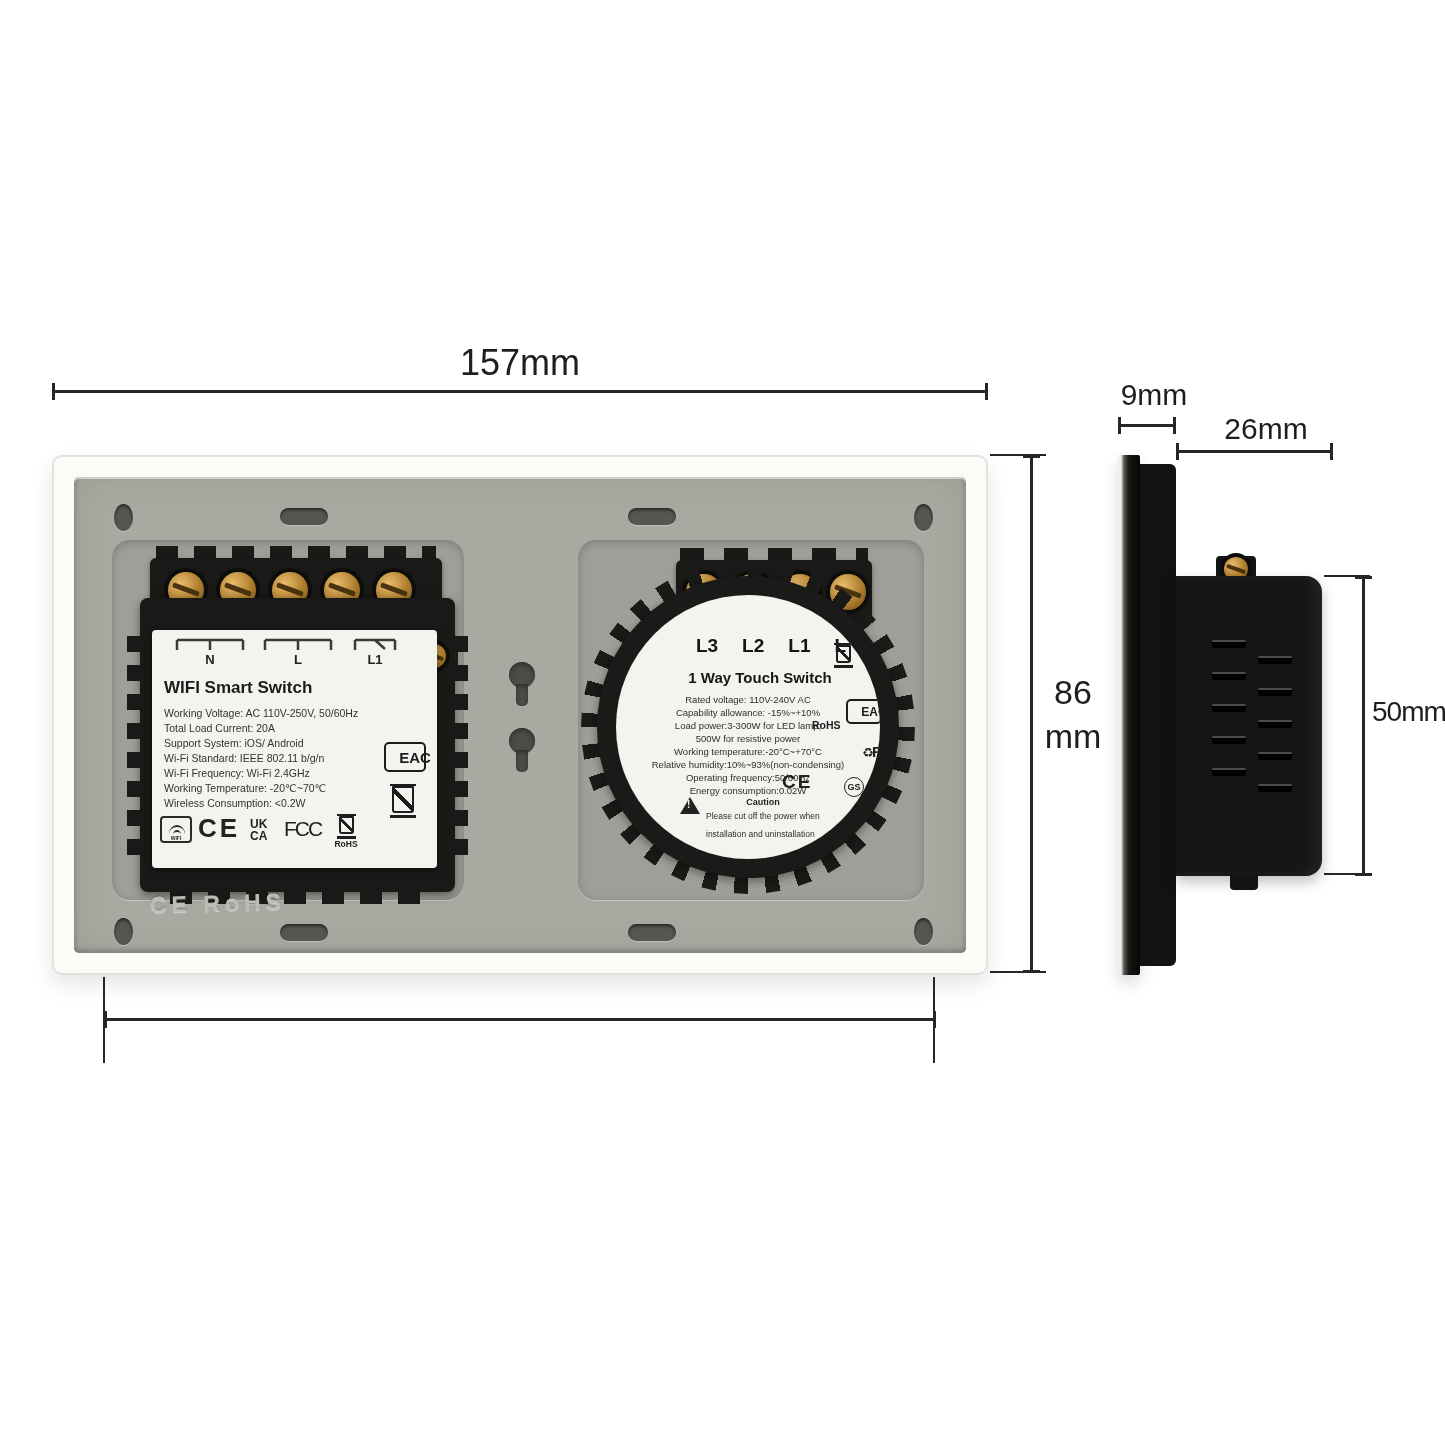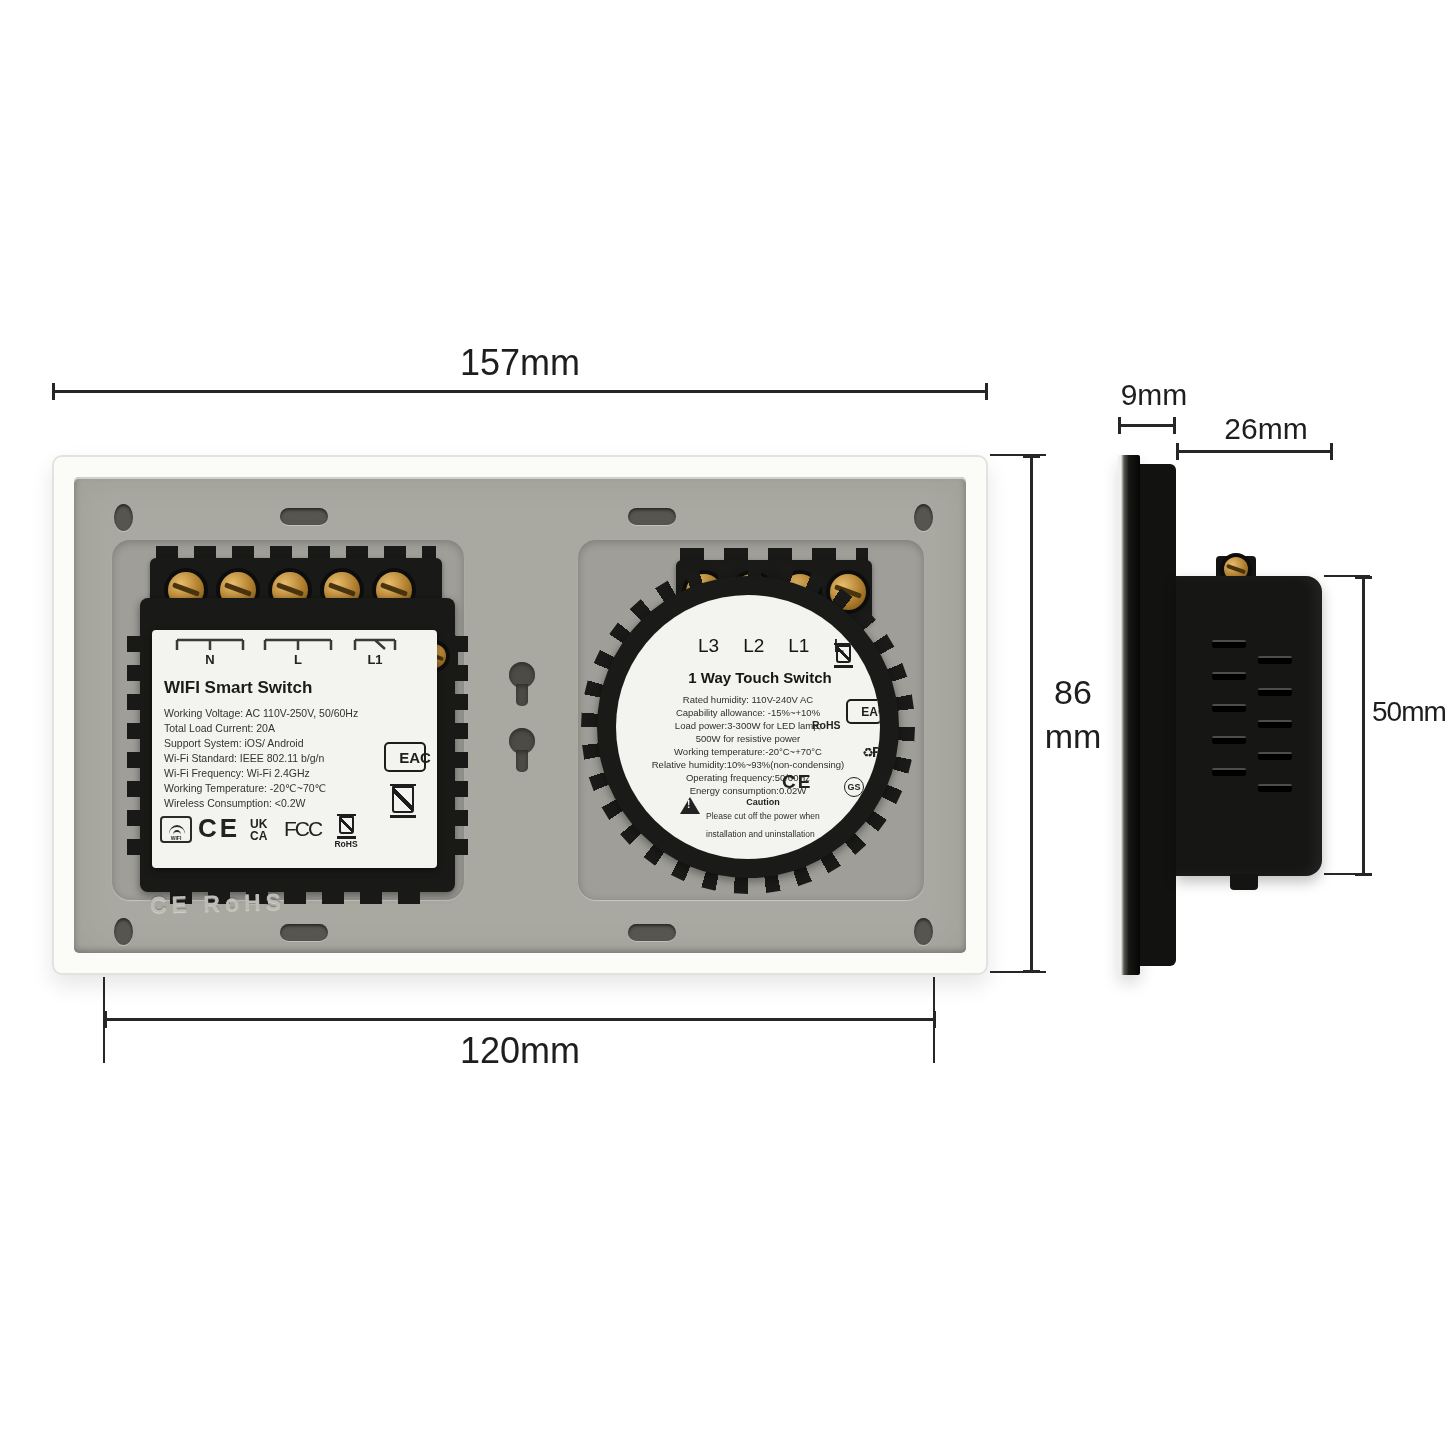--- a/index.html
+++ b/index.html
@@ -61,21 +61,21 @@
     background:linear-gradient(45deg,rgba(0,0,0,0) 43%,#1d1d1d 43% 57%,rgba(0,0,0,0) 57%);}
   .bin::before{content:"";position:absolute;left:-4px;right:-4px;top:-4px;height:2px;background:#1d1d1d;}
   .bin::after{content:"";position:absolute;left:-4px;right:-4px;bottom:-7px;height:3px;background:#1d1d1d;}
   .bin-sm{width:15px;height:18px;margin:0 auto;}
   .bin-md{width:22px;height:27px;}
 
   .gear-ring{position:absolute;left:581px;top:560px;width:334px;height:334px;border-radius:50%;
     background:repeating-conic-gradient(#1a1a18 0deg 5deg,rgba(0,0,0,0) 5deg 11.25deg);}
   .circle-body{position:absolute;left:597px;top:576px;width:302px;height:302px;background:#1a1a18;border-radius:50%;box-shadow:0 3px 10px rgba(0,0,0,.4);}
   .label-circle{position:absolute;left:616px;top:595px;width:264px;height:264px;background:#f3f3ef;border-radius:50%;overflow:hidden;}
-  .rt-terms{position:absolute;left:0;right:0;top:40px;display:flex;justify-content:center;gap:24px;padding-left:46px;font-size:19px;font-weight:normal;color:#151515;}
+  .rt-terms{position:absolute;left:0;right:0;top:40px;display:flex;justify-content:center;gap:24px;padding-left:46px;font-size:19px;font-weight:bold;color:#151515;}
   .rt-title{position:absolute;left:30px;right:6px;top:74px;text-align:center;font-size:15px;font-weight:bold;color:#161616;}
   .rt-specs{position:absolute;left:4px;right:4px;top:98px;text-align:center;font-size:9.5px;line-height:13px;color:#2e2e2e;}
   .rt-ico{position:absolute;}
   .rt-caution{position:absolute;left:64px;top:202px;width:140px;display:flex;gap:6px;align-items:flex-start;}
   .tri{position:relative;width:0;height:0;border-left:10px solid transparent;border-right:10px solid transparent;border-bottom:17px solid #222;flex:none;}
   .tri-mark{position:absolute;left:-3px;top:2px;color:#f3f3ef;font-size:10px;font-weight:bold;}
   .rt-caution-title{font-size:9px;font-weight:bold;text-align:center;color:#222;}
   .rt-caution-text{font-size:8.5px;line-height:18px;text-align:left;color:#2e2e2e;}
   .gs-circle{width:20px;height:20px;border:1.5px solid #222;border-radius:50%;display:flex;align-items:center;justify-content:center;font-size:9px;font-weight:bold;color:#222;margin-left:16px;}
 
@@ -198,21 +198,21 @@
 
   <div class="label-circle">
     <div class="rt-terms">
       <span>L3</span>
       <span>L2</span>
       <span>L1</span>
       <span>L</span>
     </div>
     <div class="rt-title">1 Way Touch Switch</div>
     <div class="rt-specs">
-      <div>Rated humidity: 110V-240V AC</div>
+      <div>Rated voltage: 110V-240V AC</div>
       <div>Capability allowance: -15%~+10%</div>
       <div>Load power:3-300W for LED lamp;</div>
       <div>500W for resistive power</div>
       <div>Working temperature:-20°C~+70°C</div>
       <div>Relative humidity:10%~93%(non-condensing)</div>
       <div>Operating frequency:50/60Hz</div>
       <div>Energy consumption:0.02W</div>
     </div>
 
     <div class="rt-ico" style="left:220px;top:50px;">
@@ -244,21 +244,20 @@
   <div class="ext" style="left:990px;top:971px;width:56px;height:2px;"></div>
   <div class="dim-v" style="left:1030px;top:455px;height:518px;"></div>
   <div class="dim-text" style="left:1040px;top:670px;width:66px;text-align:center;font-size:34px;line-height:44px;">
     <div>86</div>
     <div>mm</div>
   </div>
 
   <div class="ext" style="left:103px;top:977px;width:2px;height:86px;"></div>
   <div class="ext" style="left:933px;top:977px;width:2px;height:86px;"></div>
   <div class="dim-h" style="left:104px;top:1018px;width:832px;"></div>
-  <div class="dim-text" style="left:104px;top:1030px;width:832px;text-align:center;font-size:36px;">120mm</div>
 
   <div class="side-glass"></div>
   <div class="side-frame"></div>
   <div class="side-screw-mount">
     <div class="screw screw-sm" style="left:8px;top:1px;"></div>
   </div>
   <div class="side-box">
     <div class="vent" style="left:36px;top:64px;"></div>
     <div class="vent" style="left:36px;top:96px;"></div>
     <div class="vent" style="left:36px;top:128px;"></div>

